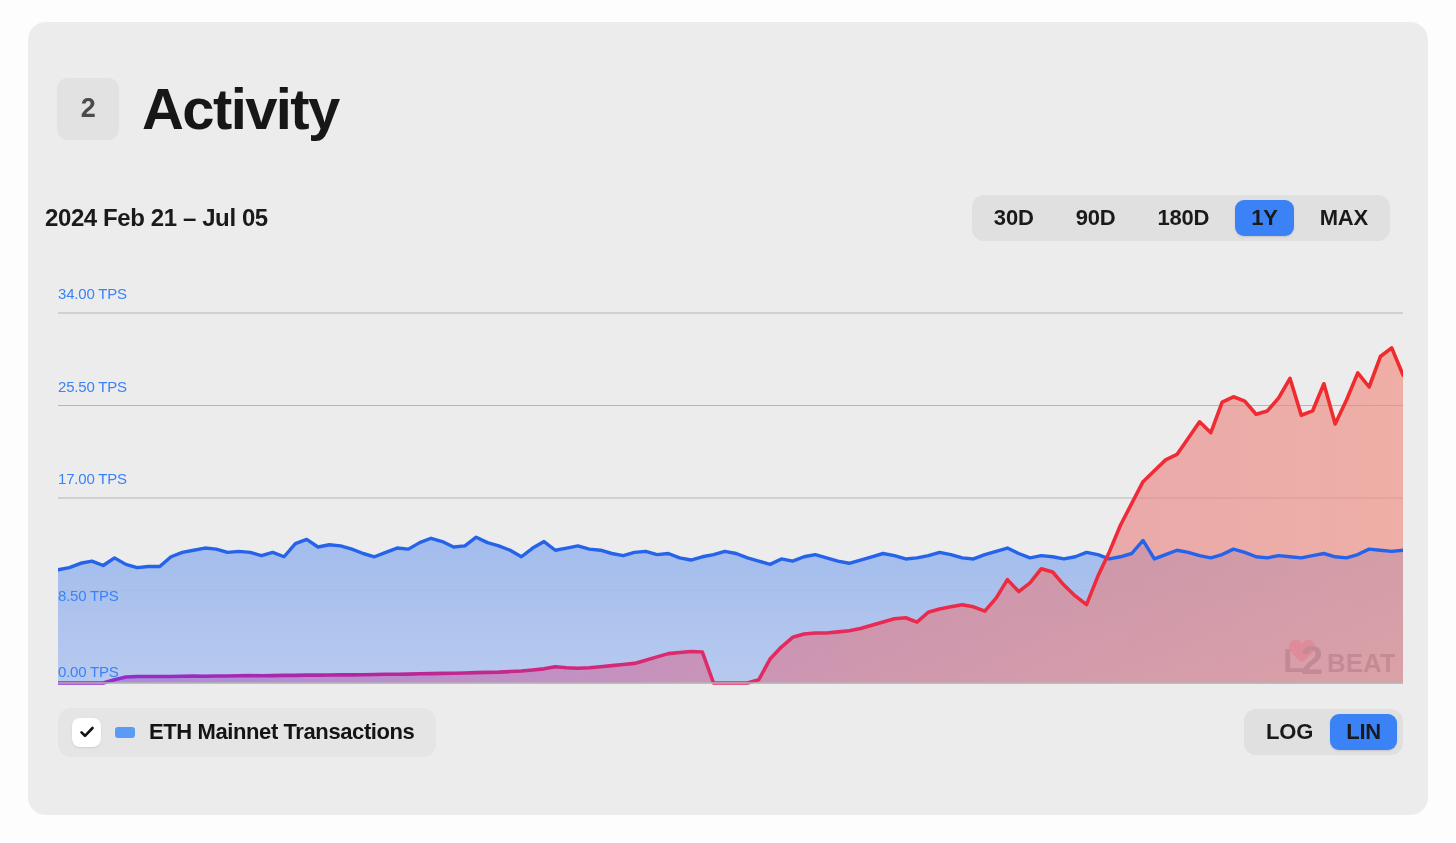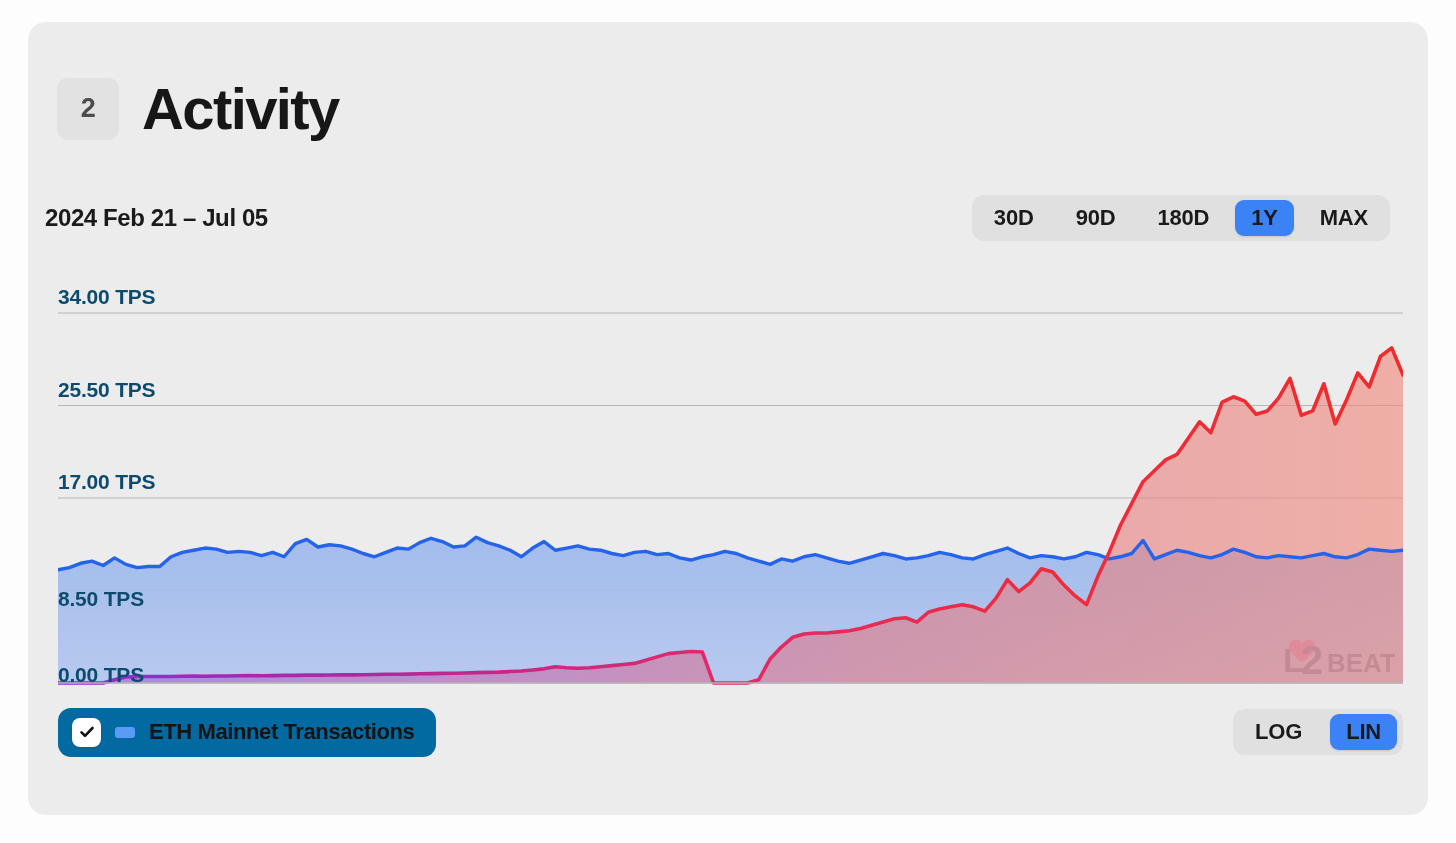--- a/index.html
+++ b/index.html
@@ -75,42 +75,42 @@
   
   .chart-wrap {
     position: absolute;
     left: 58px; top: 268px;
     width: 1345px; height: 430px;
   }
   .chart-svg { display: block; width: 1345px; height: 430px; }
 
   .ylabel {
     position: absolute;
-    font-size: 21px; color: #0c4a6e; font-weight: 700;
+    font-size: 15px; color: #3b82f6; font-weight: 400;
     letter-spacing: -0.2px;
     pointer-events: none;
   }
 
   .watermark {
     position: absolute;
     right: 8px; bottom: 16px;
     opacity: .5;
     pointer-events: none;
   }
 
   
   .footer {
     position: absolute;
     left: 58px; top: 706px;
     width: 1345px; height: 52px;
     display: flex; align-items: center; justify-content: space-between;
   }
   .legend {
     display: flex; align-items: center; gap: 14px;
-    background: #0369a1;
+    background: #e5e5e5;
     border-radius: 13px;
     padding: 10px 22px 10px 14px;
     cursor: pointer;
   }
   .cbox {
     width: 29px; height: 29px;
     background: #fff;
     border-radius: 8px;
     display: flex; align-items: center; justify-content: center;
     box-shadow: 0 1px 2px rgba(0,0,0,.10);
@@ -121,21 +121,21 @@
   }
   .legend-label {
     font-size: 22px; font-weight: 700; color: #141414;
     letter-spacing: -0.4px;
   }
   .scale-seg {
     display: flex; align-items: center;
     background: #e0e0e0;
     border-radius: 12px;
     padding: 5px 6px;
-    gap: 12px;
+    gap: 1px;
   }
 </style>
 </head>
 <body>
 <div id="root">
 
 <div class="card"></div>
 
 <div class="hdr">
   <div class="badge">2</div>

